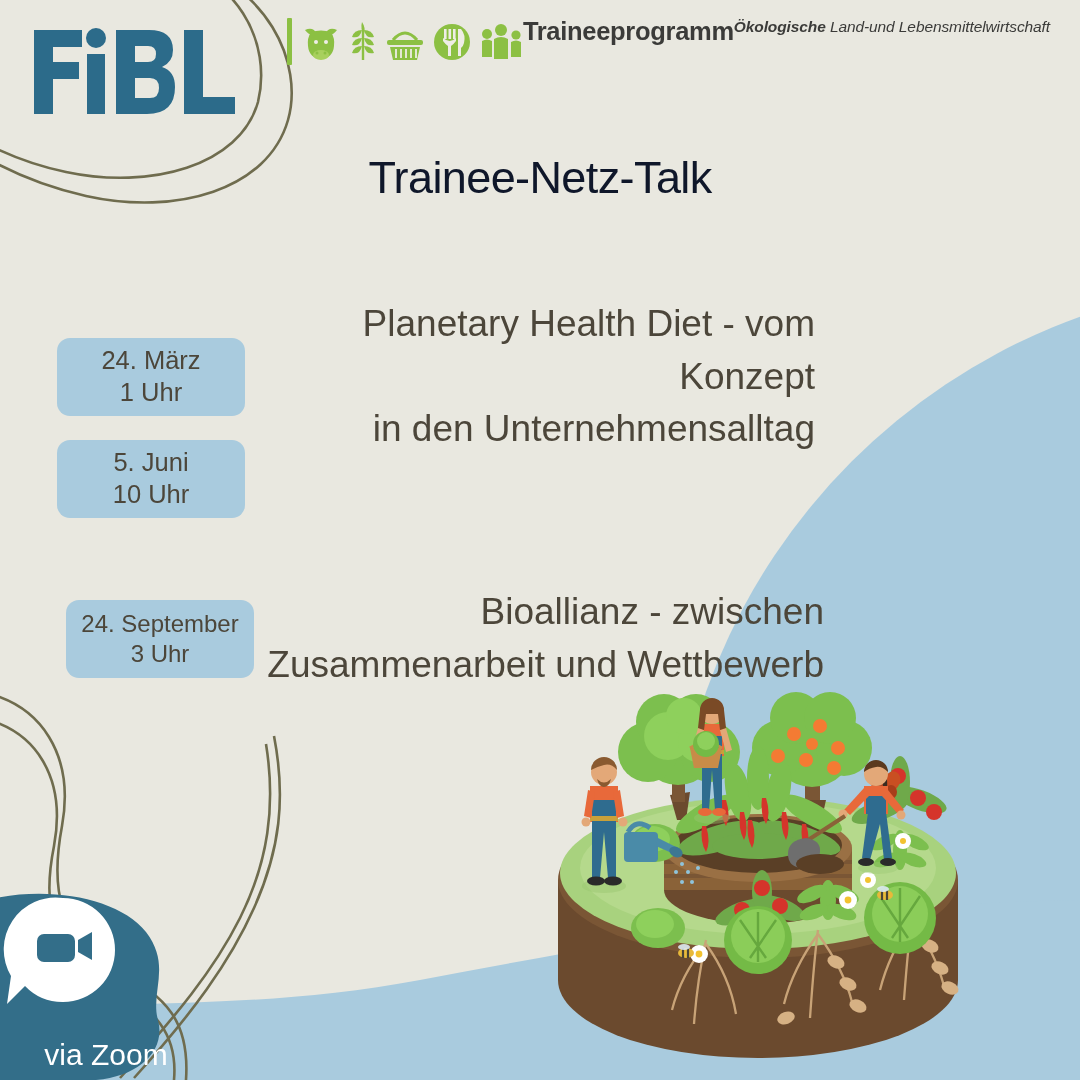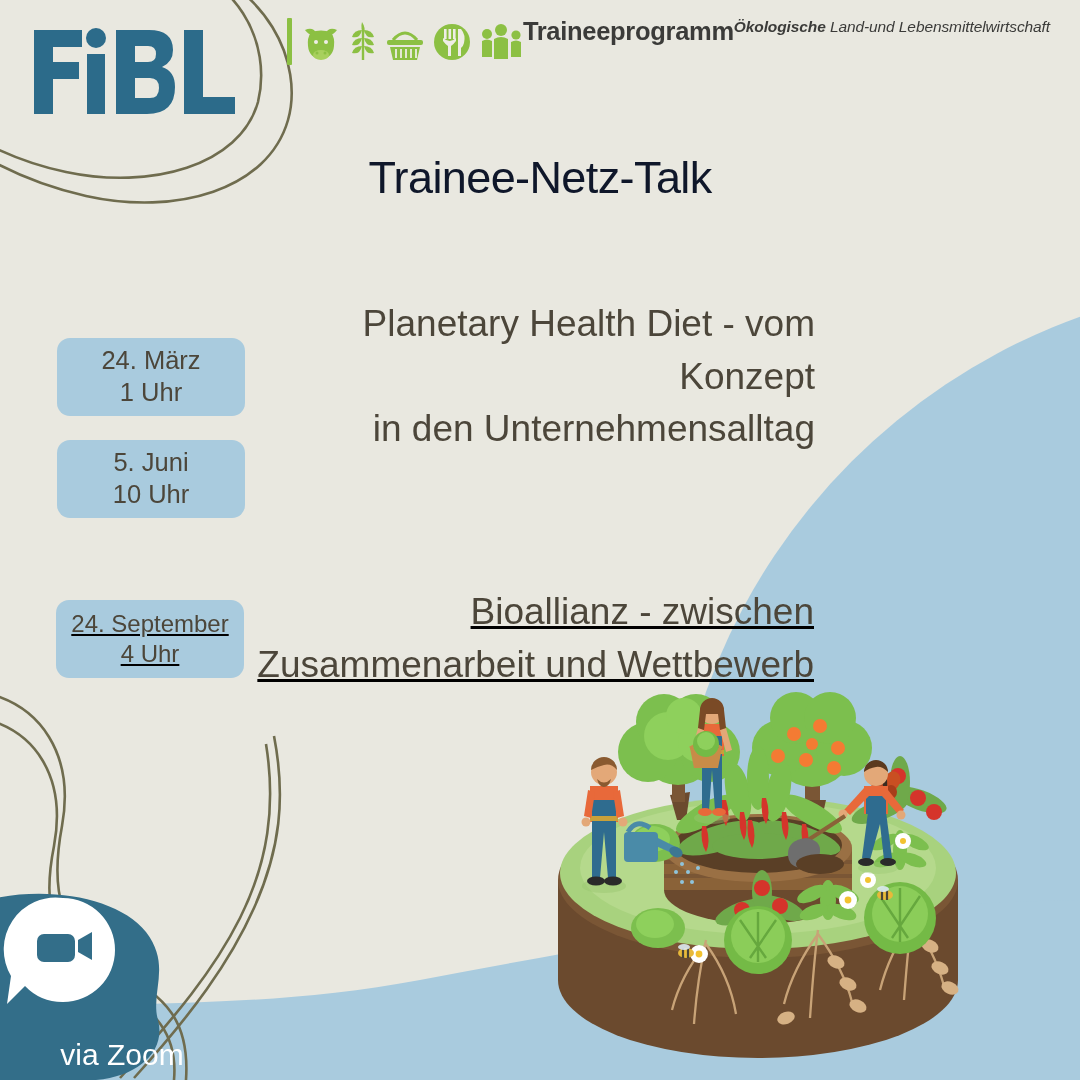--- a/index.html
+++ b/index.html
@@ -38,21 +38,21 @@
   
   #title{
     position:absolute;left:0;top:152px;width:1080px;text-align:center;z-index:5;
     font-size:45px;font-weight:normal;color:#0f172a;letter-spacing:-0.6px;
   }
 
   
   .event{position:absolute;z-index:5;display:flex;align-items:center;}
   #event-0{left:57px;top:298px;}
   #event-1{left:57px;top:440px;}
-  #event-2{left:56px;top:586px;text-decoration:underline;}
+  #event-2{left:66px;top:586px;}
 
   .date-badge{
     background:#A9CBDE;border-radius:13px;
     width:188px;min-height:78px;
     display:flex;flex-direction:column;align-items:center;justify-content:center;
     color:#4C463A;font-size:25.5px;line-height:1.25;
     flex:0 0 auto;padding:6px 4px;
   }
   .date-badge .d-day{white-space:nowrap;}
   .date-badge .d-time{white-space:nowrap;}
@@ -62,21 +62,21 @@
     margin-left:10px;color:#4C463A;font-size:37px;line-height:1.42;
     text-align:right;white-space:pre-line;
   }
   #event-0 .event-title{width:560px;}
   #event-1 .event-title{width:720px;}
   #event-2 .event-title{width:560px;}
 
   
   #zoom-block{position:absolute;left:0;bottom:0;width:250px;height:200px;z-index:7;}
   #zoom-label{
-    position:absolute;left:32px;bottom:8px;width:180px;text-align:center;
+    position:absolute;left:16px;bottom:8px;width:180px;text-align:center;
     color:#ffffff;font-size:30px;z-index:8;
   }
 </style>
 </head>
 <body>
 
 <div id="poster">
 
   <svg class="layer" viewBox="0 0 1080 1080" style="z-index:1;">
     <defs>
@@ -487,21 +487,21 @@
   <div class="event" id="event-1">
     <div class="date-badge">
       <span class="d-day">5. Juni</span>
       <span class="d-time">10 Uhr</span>
     </div>
   </div>
 
   <div class="event" id="event-2">
     <div class="date-badge">
       <span class="d-day">24. September</span>
-      <span class="d-time">4 Uhr</span>
+      <span class="d-time">3 Uhr</span>
     </div>
     <div class="event-title">Bioallianz - zwischen
 Zusammenarbeit und Wettbewerb</div>
   </div>
 
   <svg id="zoom-block" viewBox="0 0 250 200">
     <path d="M-20,22 C 40,4 118,16 146,52 C 172,86 150,112 158,140 C 166,170 140,196 96,200 L -20,200 Z" fill="#336E89"></path>
     <g>
       <path d="M63,22 a52,52 0 1 1 0,104 a52,52 0 0 1 -38,-16 l-18,18 l4,-28 a52,52 0 0 1 52,-78 z" fill="#ffffff" transform="translate(0,-4)"></path>
       <rect x="37" y="54" width="38" height="28" rx="7" fill="#336E89"></rect>

